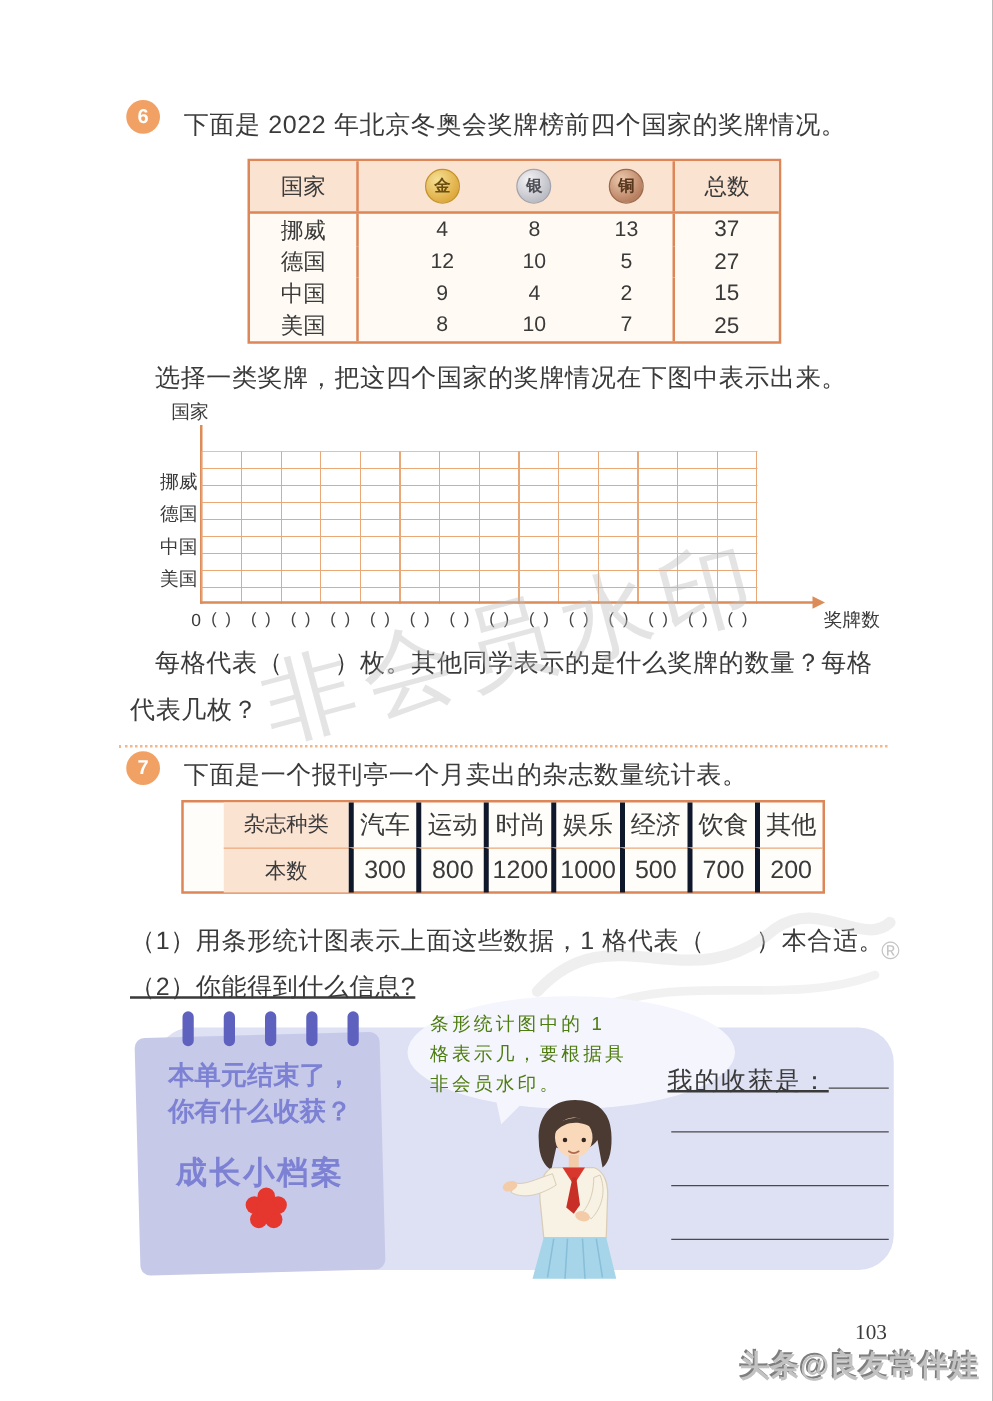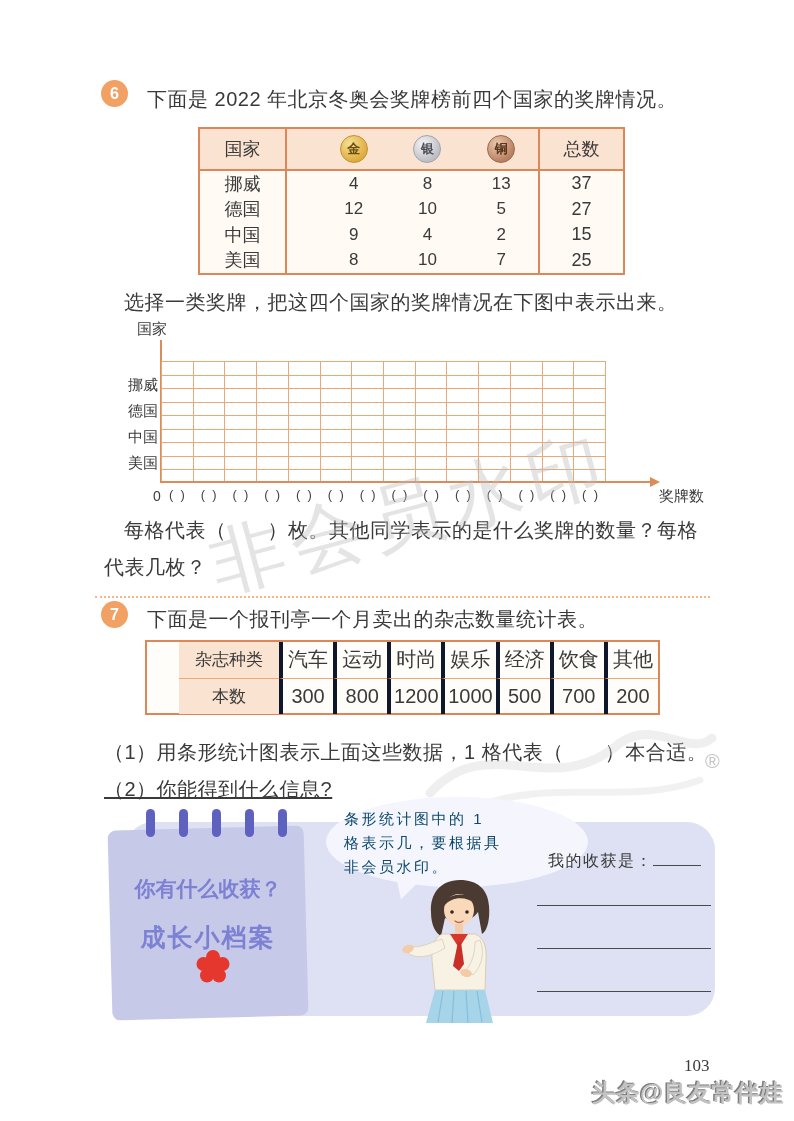--- a/index.html
+++ b/index.html
@@ -59,22 +59,22 @@
   
   .panel{left:125px;top:822px;width:590px;height:194px;border-radius:28px;background:#dee0f3;}
   .note-card{left:110px;top:828px;width:196px;height:190px;background:#c7c9e8;border-radius:8px;
              transform:rotate(-1.5deg);}
   .rings{left:146px;top:809px;display:flex;gap:24px;}
   .rings b{width:9px;height:28px;border-radius:5px;background:#5e62be;display:block;}
   .card-text{left:110px;width:196px;text-align:center;color:#7d81d4;font-weight:bold;white-space:nowrap;}
   .bubble{left:326px;top:797px;width:262px;height:90px;border-radius:50%;background:#f4f5fd;}
   .bubble-tail{left:392px;top:874px;width:26px;height:26px;background:#f4f5fd;
                clip-path:polygon(0 0,100% 15%,45% 100%);transform:rotate(12deg);}
-  .bubble-line{left:344px;font-size:15px;letter-spacing:2.5px;color:#0c4a6e;white-space:nowrap;}
-  .harvest{left:548px;top:851px;font-size:16px;letter-spacing:1.5px;white-space:nowrap;}
+  .bubble-line{left:344px;font-size:15px;letter-spacing:2.5px;color:#4d7c0f;white-space:nowrap;}
+  .harvest{left:534px;top:851px;font-size:20px;letter-spacing:1.5px;white-space:nowrap;text-decoration:underline;}
   .harvest u{display:inline-block;width:48px;border-bottom:1.5px solid #4a4a4a;text-decoration:none;height:14px;}
   .hline{left:537px;width:174px;border-top:1.5px solid #4a4a4a;}
 
   
   .pagenum{left:684px;top:1056px;font-size:17px;font-family:"Liberation Serif","DejaVu Serif",serif;}
   .bottom-mark{left:592px;top:1077px;font-size:24px;font-weight:bold;color:#c2c2c2;
                text-shadow:-1.5px -1.5px 0 #7e7e7e,1.5px 1.5px 0 #ffffff;white-space:nowrap;}
   .diag-mark{left:205px;top:465px;font-size:74px;letter-spacing:8px;color:#bdbdbd;opacity:0.4;
              transform:rotate(-15deg);pointer-events:none;white-space:nowrap;}
   .reg-mark{left:705px;top:750px;font-size:20px;color:#c4c4c4;}
@@ -218,20 +218,21 @@
   <div class="abs panel"></div>
 
   <div class="abs note-card"></div>
   <div class="abs rings">
     <b></b>
       <b></b>
       <b></b>
       <b></b>
       <b></b>
   </div>
+  <div class="abs card-text" style="top:846px;font-size:21px;">本单元结束了，</div>
   <div class="abs card-text" style="top:875px;font-size:21px;">你有什么收获？</div>
   <div class="abs card-text" style="top:921px;font-size:25px;letter-spacing:2px;">成长小档案</div>
 
   <svg class="abs" style="left:194px;top:948px;" width="38" height="38" viewBox="0 0 38 38">
     <g fill="#e5372e">
       <circle cx="19" cy="9" r="7"></circle>
       <circle cx="28.5" cy="16" r="7"></circle>
       <circle cx="25" cy="27.5" r="7"></circle>
       <circle cx="13" cy="27.5" r="7"></circle>
       <circle cx="9.5" cy="16" r="7"></circle>

